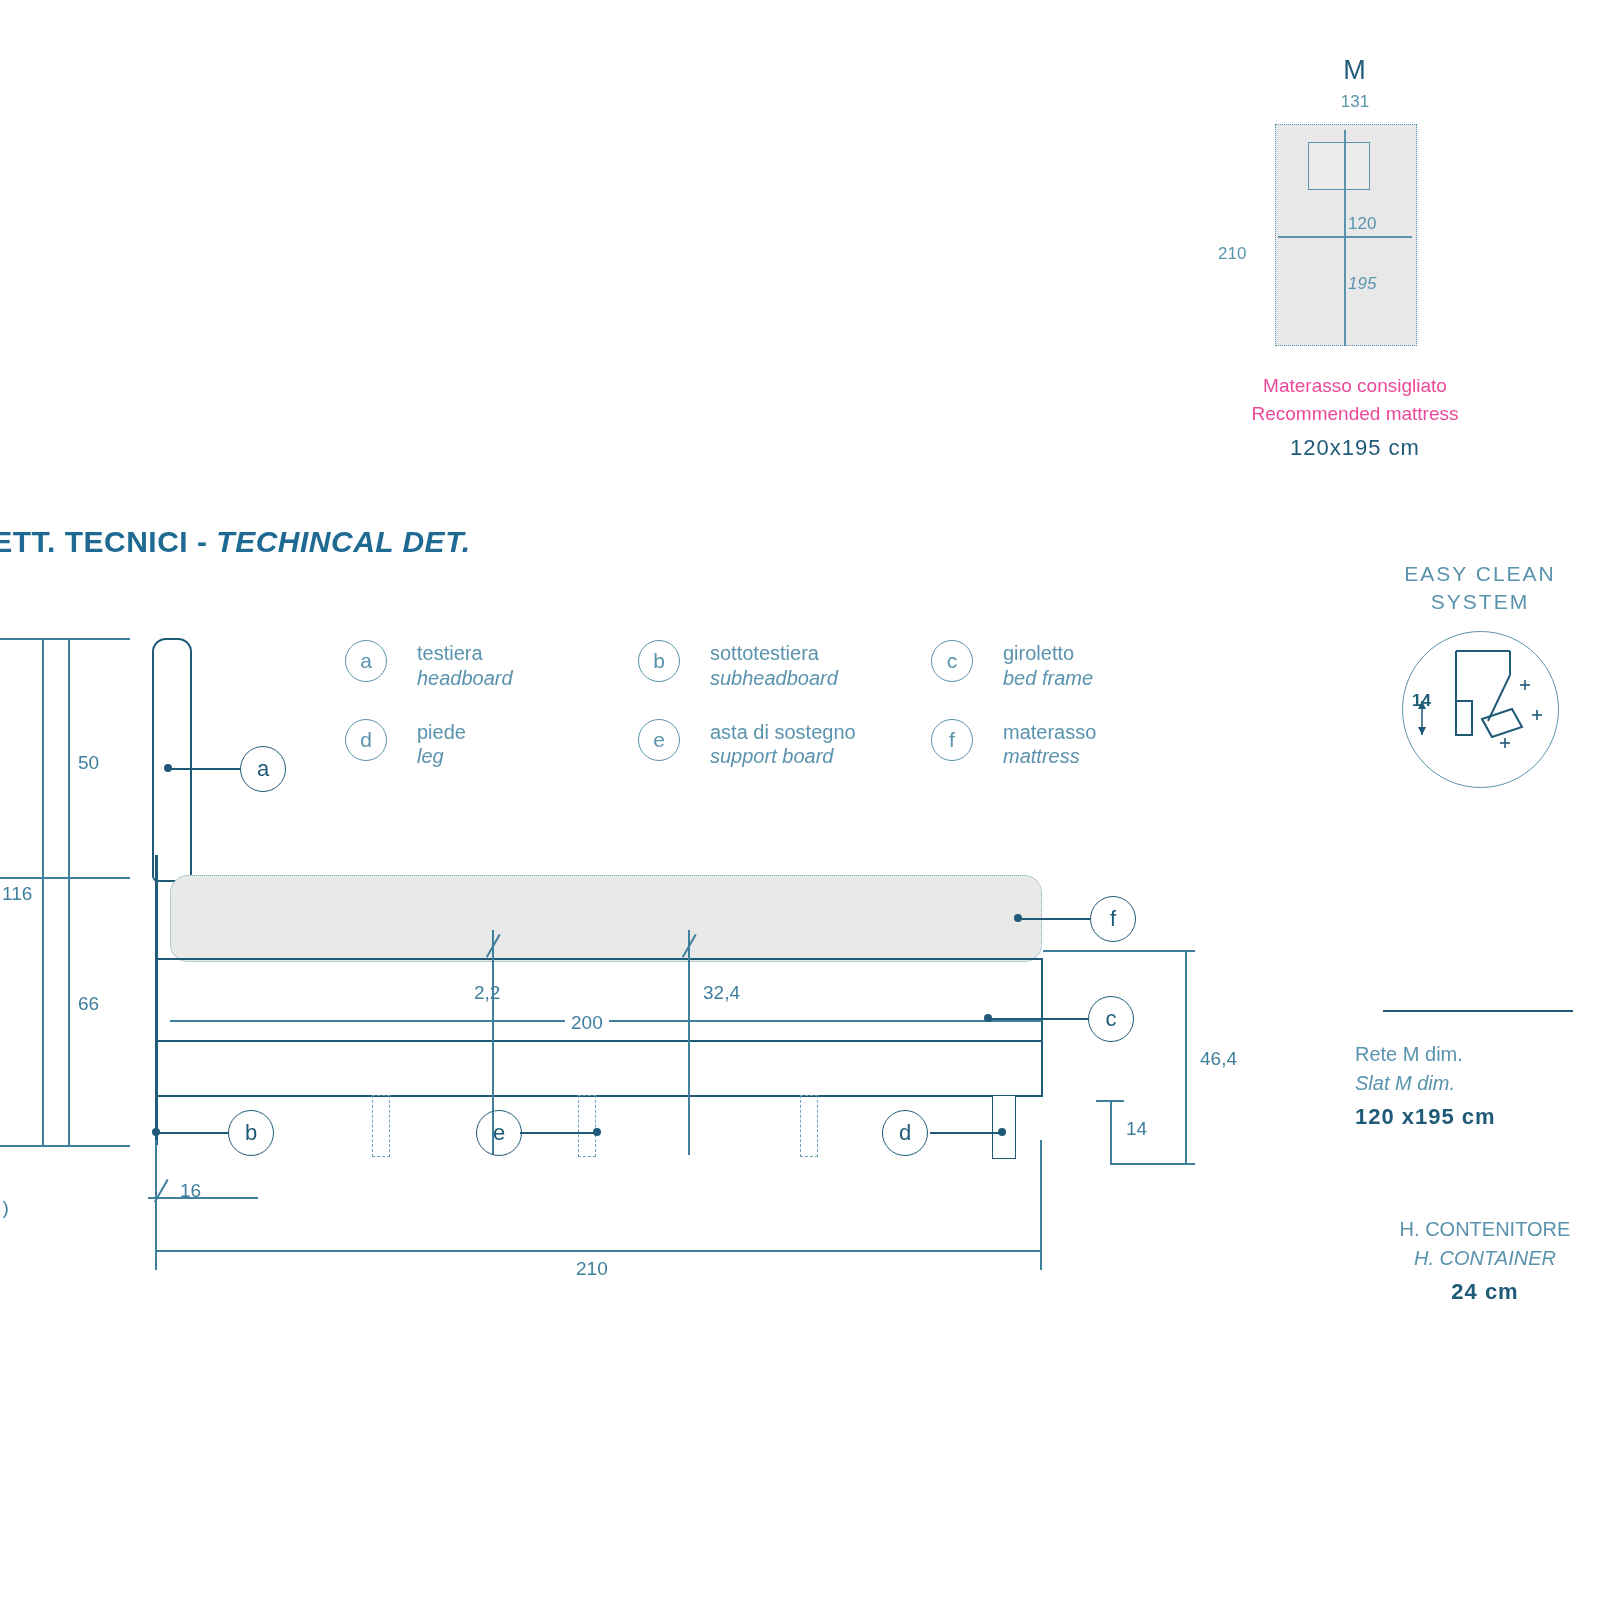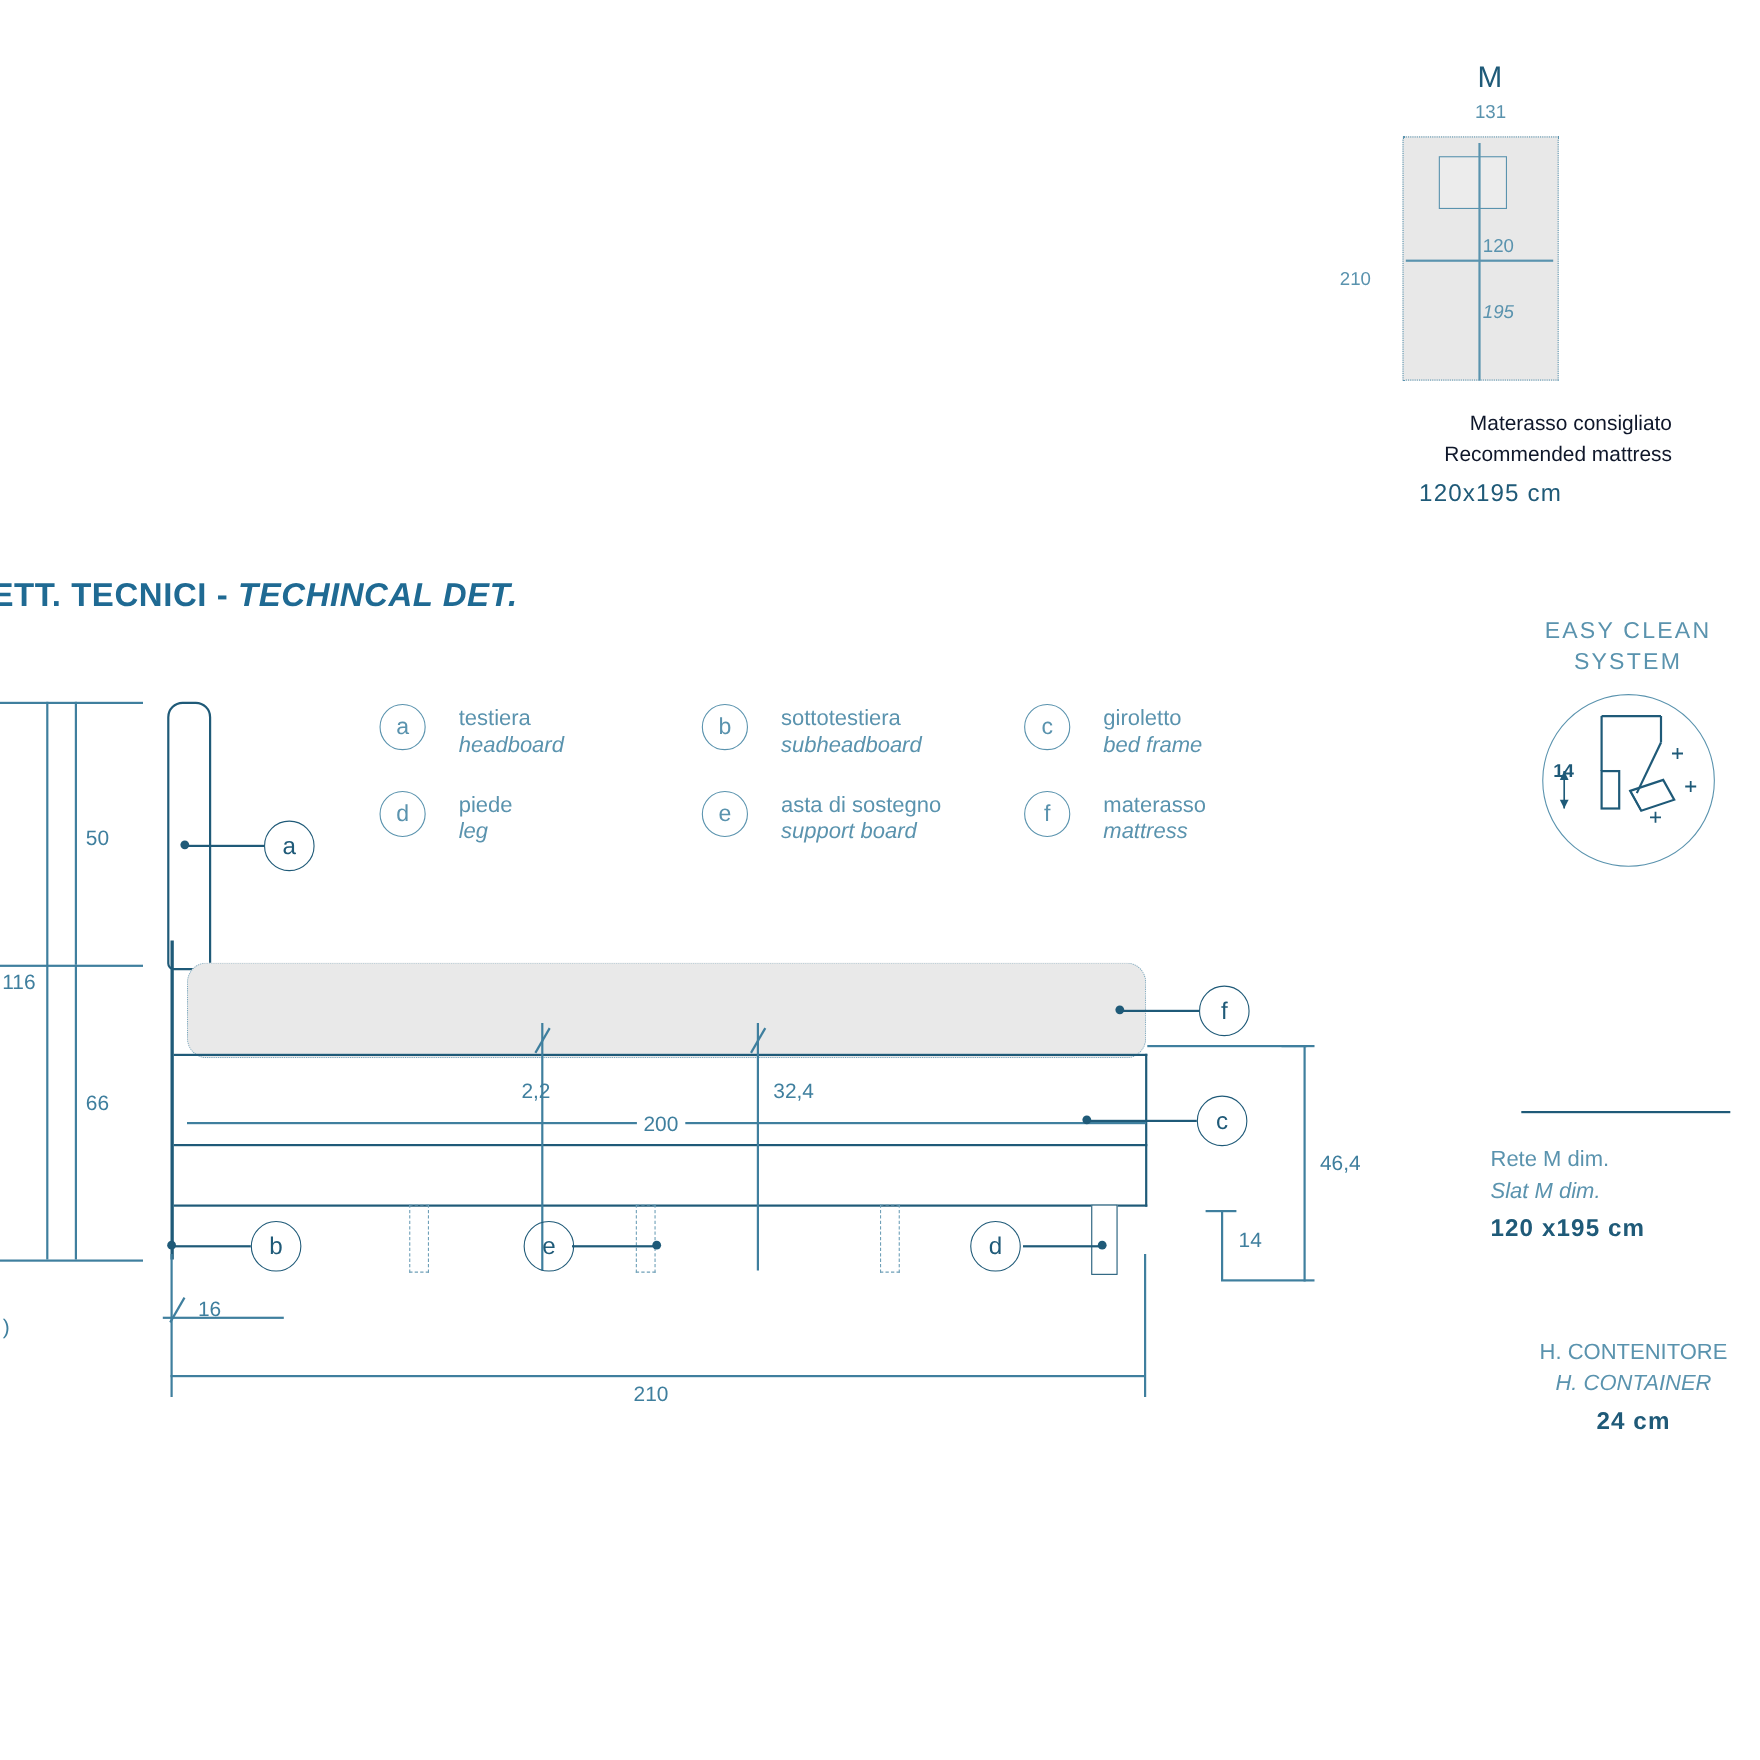--- a/index.html
+++ b/index.html
@@ -57,23 +57,23 @@
     position: absolute;
     left: 88px; top: 120px;
     width: 134px; height: 1.5px;
     background: #5a93ae;
   }
   .mat-lbl { position: absolute; font-size: 17px; color: #5a93ae; }
   #mat-lbl-120 { left: 158px; top: 98px; }
   #mat-lbl-195 { left: 158px; top: 158px; font-style: italic; }
   #mat-lbl-210 { left: 28px; top: 128px; }
   #mattress-caption {
-    text-align: right;
+    text-align: center;
     font-size: 19px;
-    color: #0f172a;
+    color: #ec4899;
     line-height: 1.45;
     margin-top: 6px;
   }
   #mattress-caption .it { }
   #mattress-size {
     text-align: center;
     font-size: 22px;
     font-weight: normal;
     color: #1f5a78;
     letter-spacing: 1px;
@@ -293,21 +293,21 @@
   <div class="ln v1 thin" style="left:492px; top:330px; width:1.5px; height:225px;"></div>
   <div class="ln v1 thin" style="left:688px; top:330px; width:1.5px; height:225px;"></div>
 
   <div class="break" style="left:480px; top:345px;"></div>
   <div class="break" style="left:676px; top:345px;"></div>
 
   <div class="dim-txt" style="left:474px; top:382px;">2,2</div>
   <div class="dim-txt" style="left:703px; top:382px;">32,4</div>
 
   <div class="ln h1 thin" style="left:170px; top:420px; width:872px; height:1.5px;"></div>
-  <div class="dim-txt" style="left:565px; top:412px; background:#ffffff; padding:0 6px;margin-left:14px;">200</div>
+  <div class="dim-txt" style="left:565px; top:412px; background:#ffffff; padding:0 6px;">200</div>
 
   <div class="ln v1 thin" style="left:155px; top:540px; width:1.5px; height:130px;"></div>
   <div class="ln v1 thin" style="left:1040px; top:540px; width:1.5px; height:130px;"></div>
   <div class="ln h1 thin" style="left:155px; top:650px; width:886px; height:1.5px;"></div>
   <div class="dim-txt" style="left:570px; top:658px; background:#fff; padding:0 6px;">210</div>
 
   <div class="ln h1 thin" style="left:148px; top:597px; width:110px; height:1.5px;"></div>
   <div class="break" style="left:148px; top:590px;"></div>
   <div class="dim-txt" style="left:180px; top:580px;">16</div>
 

